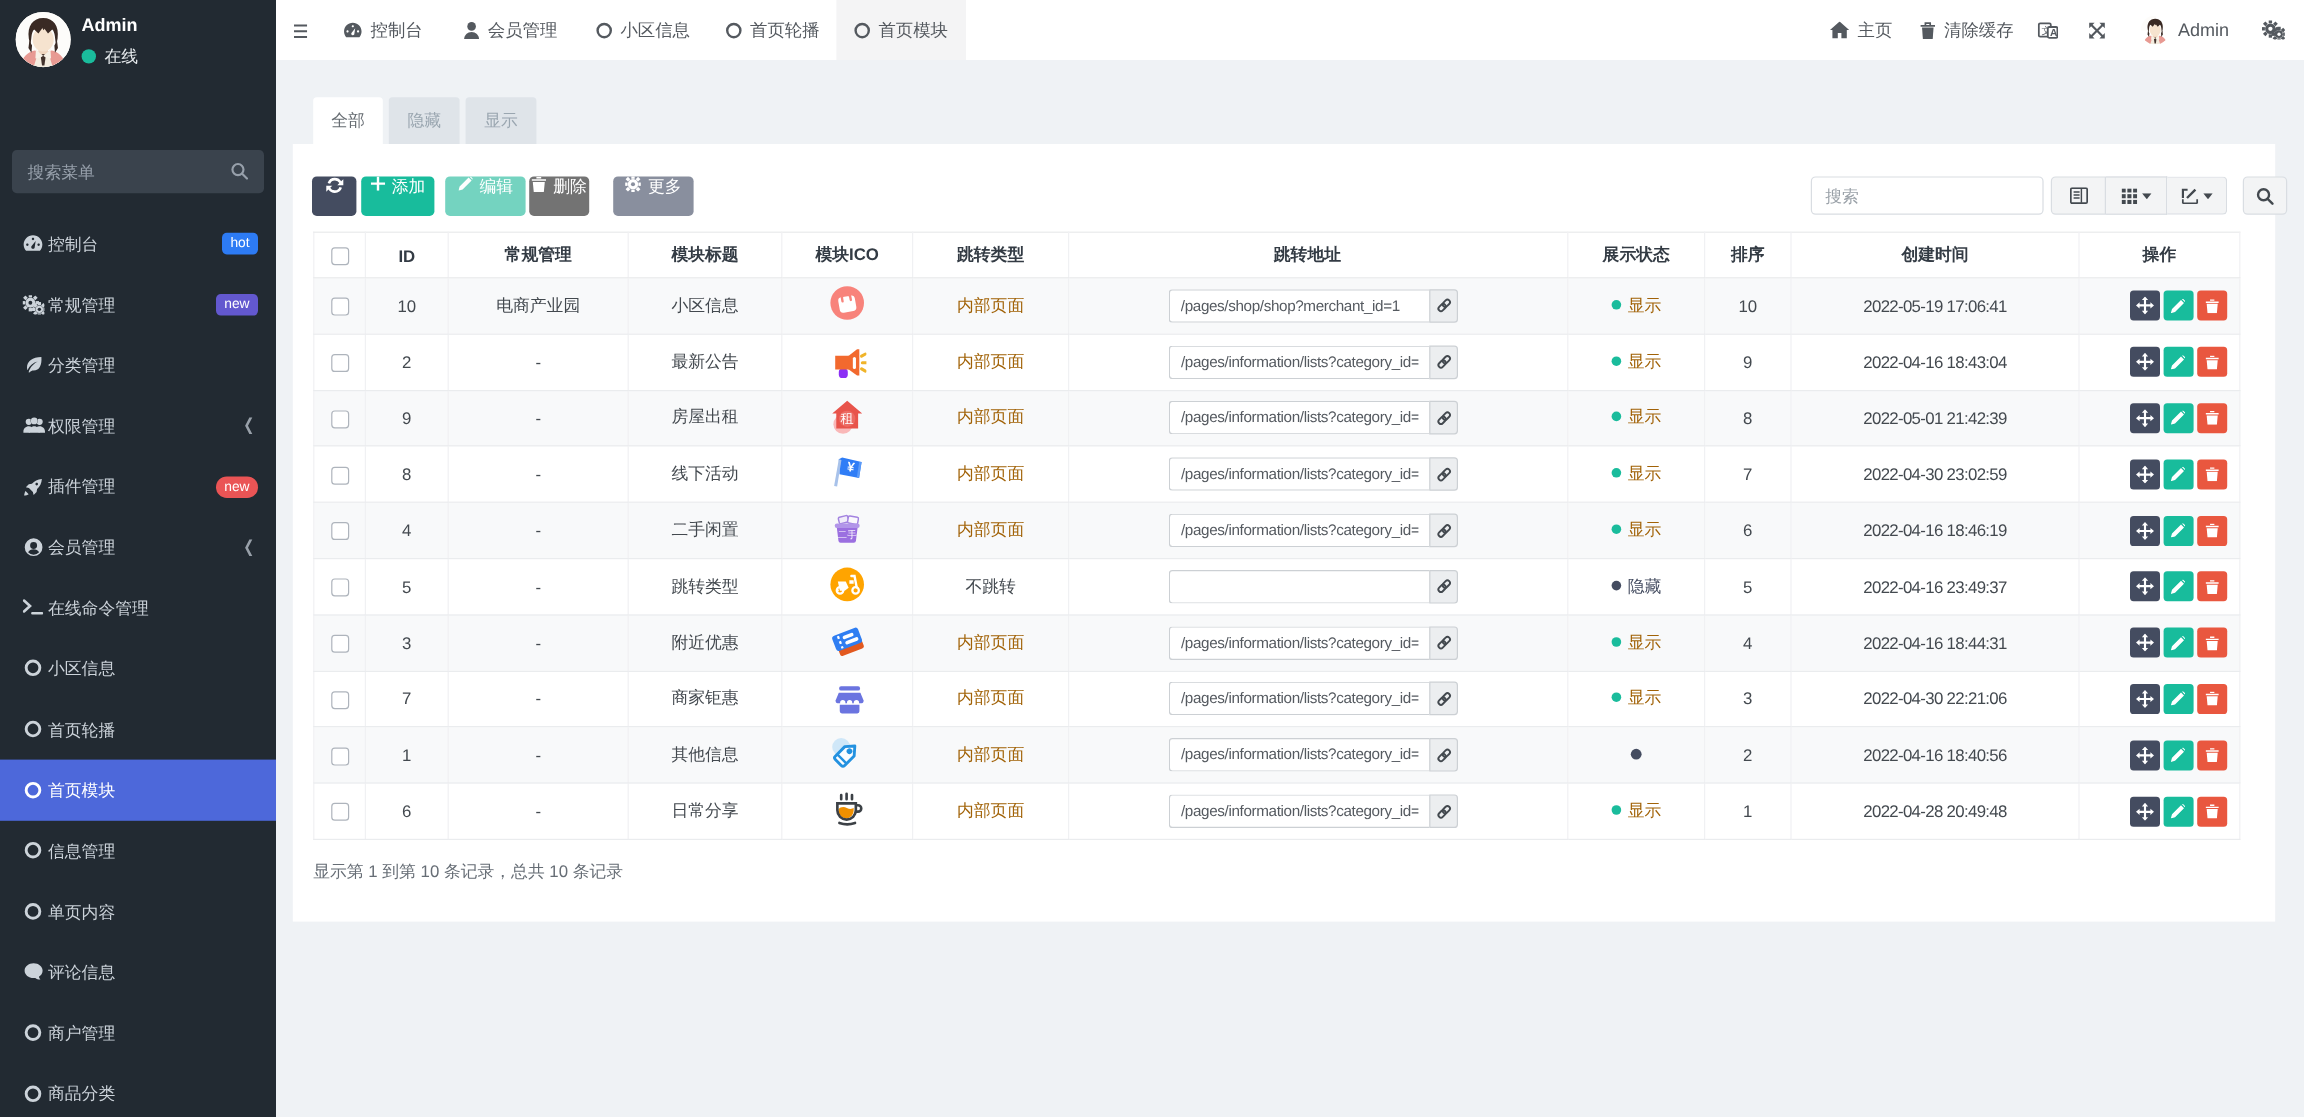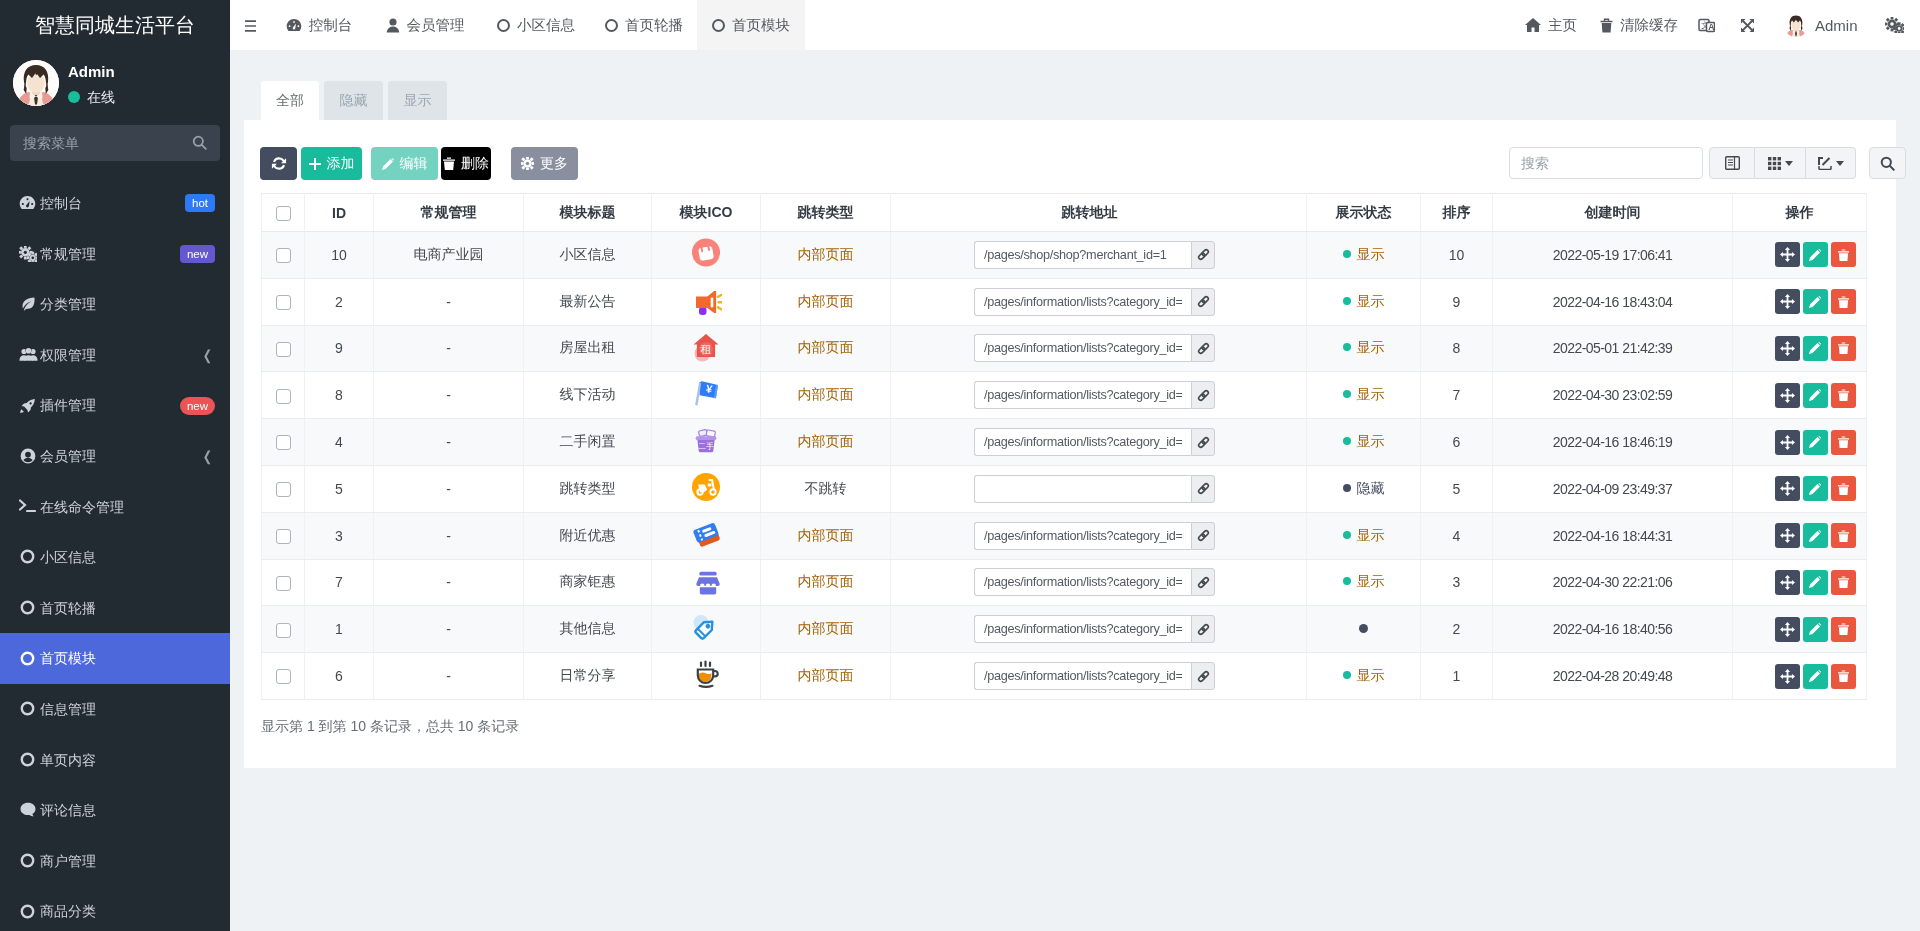--- a/index.html
+++ b/index.html
@@ -33,21 +33,21 @@
 .ntab.active{background:#f4f4f5}
 .nitem{position:absolute;top:0;height:50px;display:flex;align-items:center;gap:7px;color:#54595f;font-size:14.5px}
 .ring{display:inline-block;width:13px;height:13px;border:2.5px solid #54595f;border-radius:50%}
 
 .ctabs{position:absolute;left:244px;top:81px;height:39px}
 .ctab{position:absolute;top:0;height:39px;text-align:center;line-height:39px;font-size:14px;border-radius:3px 3px 0 0}
 .ctab.on{background:#fff;color:#666c72}
 .ctab.off{background:#dfe4e9;color:#9aa6b0}
 .panel{position:absolute;left:244px;top:120px;width:1652px;height:648px;background:#fff}
 
-.tbtn{position:absolute;top:27px;height:33px;border-radius:4px;color:#fff;font-size:14px;display:flex;align-items:center;justify-content:center;gap:6px}
+.tbtn{position:absolute;top:27px;height:33px;border-radius:4px;color:#fff;font-size:14px;display:flex;justify-content:center;gap:6px}
 .sinput{position:absolute;top:27px;left:1265px;width:194px;height:32px;border:1px solid #d9dde2;border-radius:4px;background:#fff;color:#9aa1a8;line-height:30px;padding-left:11px}
 .gbtn{position:absolute;top:27px;height:32px;background:#f3f4f5;border:1px solid #d9dde2;display:flex;align-items:center;justify-content:center;gap:4px}
 
 .tbl{position:absolute;left:17px;top:73px;width:1605px;border-collapse:collapse;table-layout:fixed}
 .tbl th{font-weight:bold;color:#333b44;font-size:14px;height:38px;border:1px solid #f0f1f3;border-top:1px solid #e9eaec;border-bottom:1px solid #e9eaec;text-align:center}
 .tbl td{height:46.8px;border:1px solid #f0f1f3;border-bottom:1px solid #eaecee;text-align:center;color:#43494f;font-size:14px;padding:0}
 .tbl tr.odd td{background:#f8f9fa}
 .cb{display:inline-block;width:15px;height:15px;border:1px solid #aeb4bc;border-radius:3px;background:#fff;vertical-align:middle}
 .teal{color:#a16207}
 .sdot{display:inline-block;width:8px;height:8px;border-radius:50%;vertical-align:1px;margin-right:6px}
@@ -55,21 +55,20 @@
 .ig input{width:217px;height:28px;border:1px solid #ccd0d4;border-right:0;border-radius:3px 0 0 3px;padding:0 9px;font-size:12.7px;letter-spacing:-0.3px;color:#555a60;font-family:"Liberation Sans",sans-serif;background:#fff}
 .ig .lk{width:24px;height:28px;background:#eceef0;border:1px solid #ccd0d4;border-radius:0 3px 3px 0;display:flex;align-items:center;justify-content:center}
 .abtn{display:inline-flex;width:25px;height:25px;border-radius:3px;align-items:center;justify-content:center;margin:0 1.5px;vertical-align:middle}
 .a-mv{background:#444c60}.a-ed{background:#18bc9c}.a-dl{background:#e9573f}
 .foot{position:absolute;left:17px;top:598px;color:#666d75;font-size:14px}
 </style>
 </head>
 <body>
 
 <div class="sidebar">
-  <div class="brand">智慧同城生活平台</div>
   <div class="userpanel">
     <div class="avatar"><svg width="46" height="46" viewBox="0 0 46 46" style="">
           <rect width="46" height="46" fill="#fdfcfa"></rect>
           <path d="M5 46c1-8 6-12 11-13l7 2 7-2c5 1 10 5 11 13z" fill="#f3ecdf"></path>
           <path d="M4 46c1-9 7-13 12-14l3 1-4 13zM42 46c-1-9-7-13-12-14l-3 1 4 13z" fill="#e89a93"></path>
           <path d="M19 29h8v6l-4 3-4-3z" fill="#f0d6bf"></path>
           <ellipse cx="23" cy="23" rx="8.8" ry="10" fill="#f6e3cf"></ellipse>
           <path d="M23 5c-8.5 0-13.5 6.5-12 17l1.3 6.5 1-8.5c.3-2.5 1-4.5 2.2-5.5l3.5 3.5 4-5.5 4 5.5 3.5-3.5c1.2 1 1.9 3 2.2 5.5l1 8.5 1.3-6.5C36.5 11.5 31.5 5 23 5z" fill="#3a2a24"></path>
           <path d="M11.5 24l-.8 6 2.5 4 .5-6zM34.5 24l.8 6-2.5 4-.5-6z" fill="#3a2a24"></path>
           <path d="M22 13l1.5-2 1 2.5-1.2 1.8z" fill="#3a2a24"></path>
@@ -303,21 +302,21 @@
         <path d="M5 0h2v5h5v2H7v5H5V7H0V5h5z" fill="#fff"></path>
       </svg>
       <span>添加</span>
     </div>
 <div class="tbtn" style="left:127px;width:67px;background:#74d3c0">
       <svg width="12" height="12" viewBox="0 0 12 12" style="">
         <path d="M0 12l1-3.5L8.5 1 11 3.5 3.5 11zM9.3.3l.9-.3 1.8 1.8-.3.9z" fill="#fdfefe"></path>
       </svg>
       <span>编辑</span>
     </div>
-<div class="tbtn" style="left:197px;width:50px;background:#000000">
+<div class="tbtn" style="left:197px;width:50px;background:#737373">
       <svg width="12" height="13" viewBox="0 0 12 13" style="">
         <path d="M0 2.4h12v1.3H0zM4 .5h4v1.2H4zM1 4.6h10l-.8 8.4H1.8z" fill="#fff"></path>
       </svg>
       <span>删除</span>
     </div>
 <div class="tbtn" style="left:267px;width:67px;background:#898f9e">
       <svg width="13" height="13" viewBox="0 0 13 13" style="">
         <circle cx="6.5" cy="6.5" r="4.3" fill="#ffffff"></circle>
         <rect x="11.0" y="5.1" width="2.8" height="2.8" fill="#ffffff" transform="rotate(0 12.4 6.5)"></rect>
         <rect x="9.3" y="9.3" width="2.8" height="2.8" fill="#ffffff" transform="rotate(45 10.7 10.7)"></rect>
@@ -631,21 +630,21 @@
                 <svg width="13" height="13" viewBox="0 0 13 13" style="">
                   <g transform="rotate(-45 6.5 6.5)" stroke="#43494f" stroke-width="1.6" fill="none">
                     <rect x="0.6" y="4.4" width="6.8" height="4.2" rx="2.1"></rect>
                     <rect x="5.6" y="4.4" width="6.8" height="4.2" rx="2.1"></rect>
                   </g>
                 </svg>
               </span>
             </span></td>
           <td><span class="sdot" style="background:#444c60"></span><span style="color:#444c60">隐藏</span></td>
           <td>5</td>
-          <td style="letter-spacing:-0.55px">2022-04-09 23:49:37</td>
+          <td style="letter-spacing:-0.55px">2022-04-16 23:49:37</td>
           <td style="padding-left:31px"><span class="abtn a-mv">
               <svg width="15" height="15" viewBox="0 0 15 15" style="">
                 <path d="M7.5 0l2.6 3h-1.7v3.6h3.6V4.9l3 2.6-3 2.6V8.4H8.4v3.6h1.7l-2.6 3-2.6-3h1.7V8.4H3v1.7L0 7.5l3-2.6v1.7h3.6V3H4.9z" fill="#fff"></path>
               </svg>
             </span><span class="abtn a-ed">
               <svg width="12" height="12" viewBox="0 0 12 12" style="">
                 <path d="M0 12l1-3.5L8.5 1 11 3.5 3.5 11zM9.3.3l.9-.3 1.8 1.8-.3.9z" fill="#fff"></path>
               </svg>
             </span><span class="abtn a-dl">
               <svg width="11" height="12" viewBox="0 0 11 12" style="">

